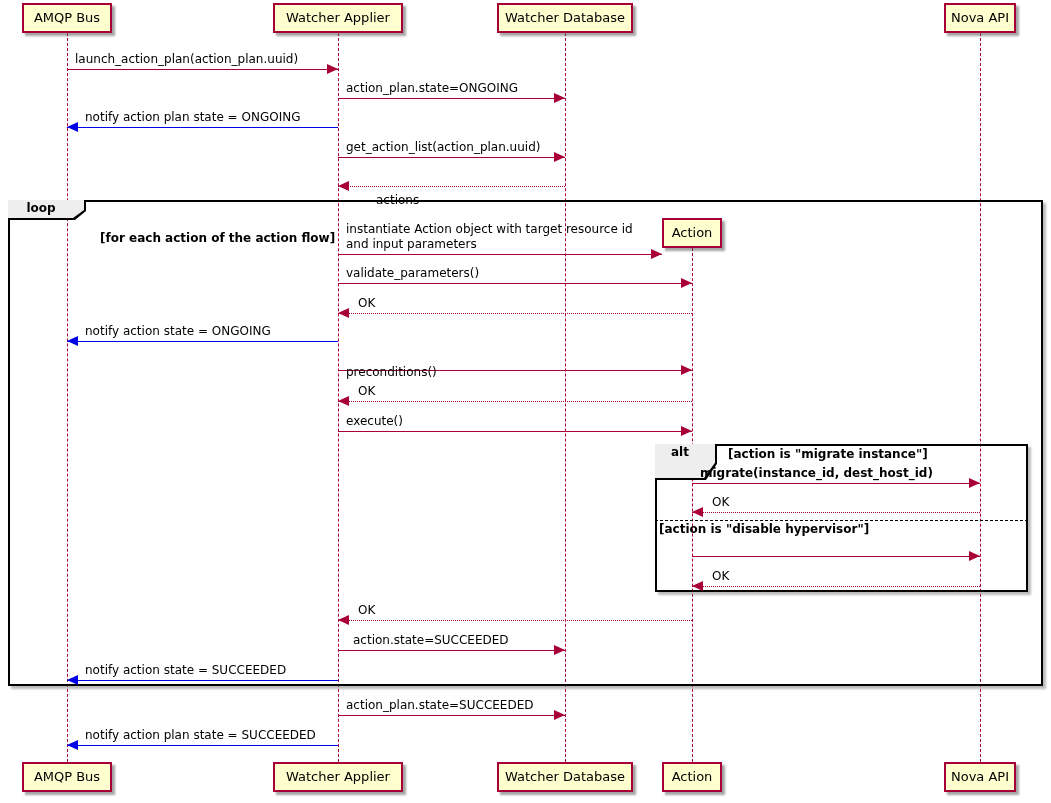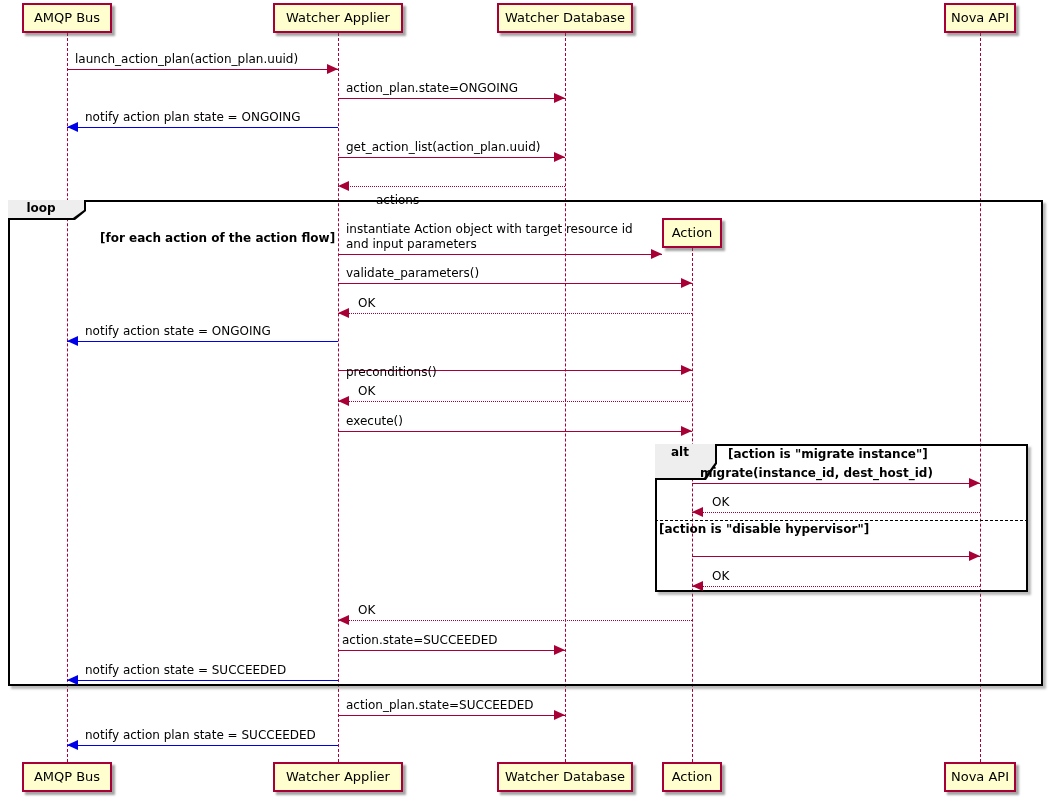--- a/index.html
+++ b/index.html
@@ -132,21 +132,21 @@
     <div class="msg-line call" style="left: 692px; top: 556px; width: 288px;"></div>
     <div class="arrowhead ah-right" style="left: 969px; top: 551px; border-left-color: rgb(168, 0, 54);"></div>
     <div class="msg-line return" style="left: 692px; top: 586px; width: 288px;"></div>
     <div class="arrowhead ah-left" style="left: 692px; top: 581px; border-right-color: rgb(168, 0, 54);"></div>
     <div class="msg-label" style="left: 712px; top: 584px;">OK</div>
     <div class="msg-line return" style="left: 338px; top: 620px; width: 354px;"></div>
     <div class="arrowhead ah-left" style="left: 338px; top: 615px; border-right-color: rgb(168, 0, 54);"></div>
     <div class="msg-label" style="left: 358px; top: 618px;">OK</div>
     <div class="msg-line call" style="left: 338px; top: 650px; width: 227px;"></div>
     <div class="arrowhead ah-right" style="left: 554px; top: 645px; border-left-color: rgb(168, 0, 54);"></div>
-    <div class="msg-label" style="left: 342px; top: 648px; text-align: center;">action.state=SUCCEEDED</div>
+    <div class="msg-label" style="left: 353px; top: 648px; text-align: center;">action.state=SUCCEEDED</div>
     <div class="msg-line notify" style="left: 67px; top: 680px; width: 271px;"></div>
     <div class="arrowhead ah-left" style="left: 67px; top: 675px; border-right-color: rgb(0, 0, 232);"></div>
     <div class="msg-label" style="left: 85px; top: 678px;">notify action state = SUCCEEDED</div>
     <div class="msg-line call" style="left: 338px; top: 715px; width: 227px;"></div>
     <div class="arrowhead ah-right" style="left: 554px; top: 710px; border-left-color: rgb(168, 0, 54);"></div>
     <div class="msg-label" style="left: 346px; top: 713px;">action_plan.state=SUCCEEDED</div>
     <div class="msg-line notify" style="left: 67px; top: 745px; width: 271px;"></div>
     <div class="arrowhead ah-left" style="left: 67px; top: 740px; border-right-color: rgb(0, 0, 232);"></div>
     <div class="msg-label" style="left: 85px; top: 743px;">notify action plan state = SUCCEEDED</div>
     <div class="pbox" style="left: 22px; top: 3px; width: 90px;">AMQP Bus</div>

